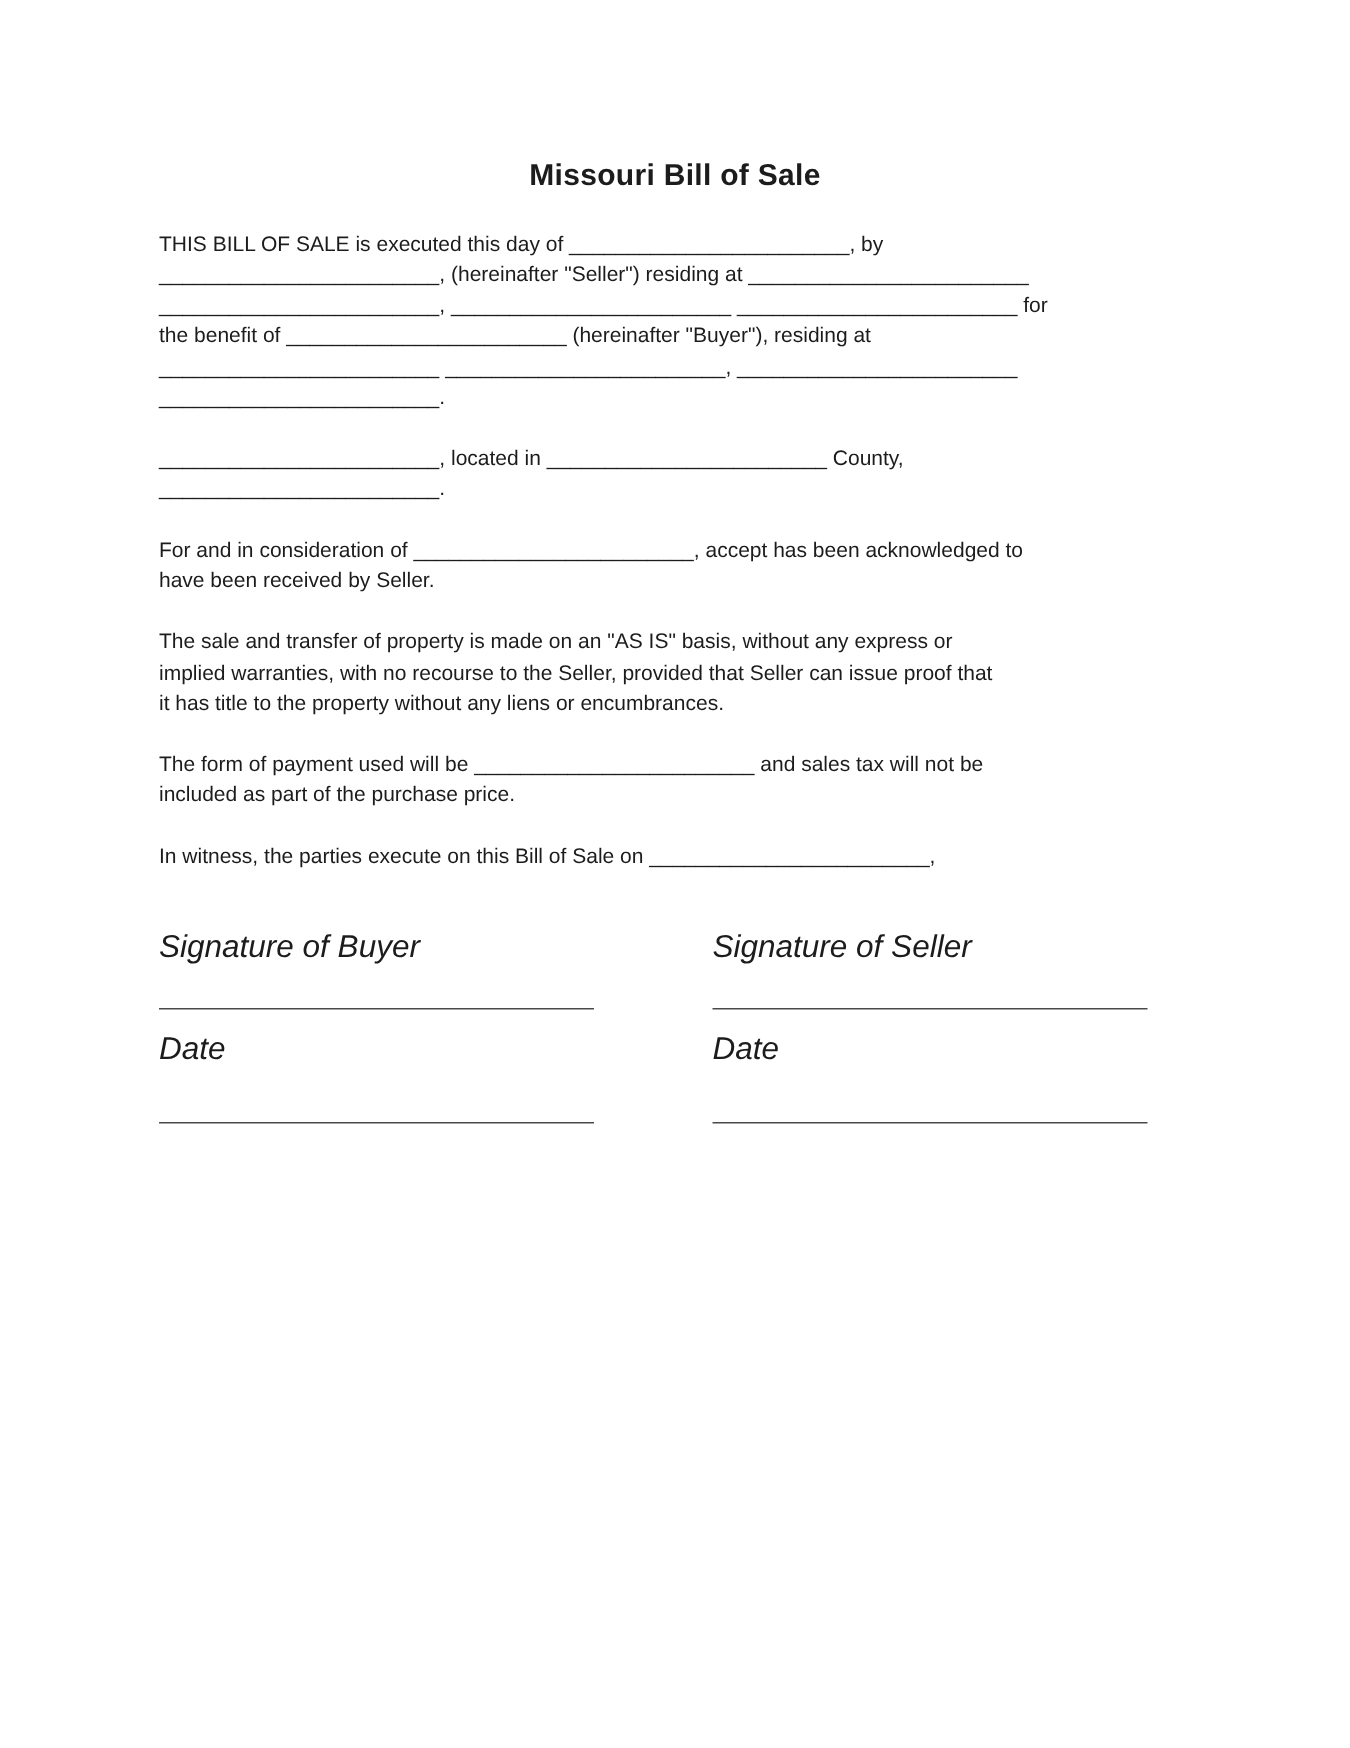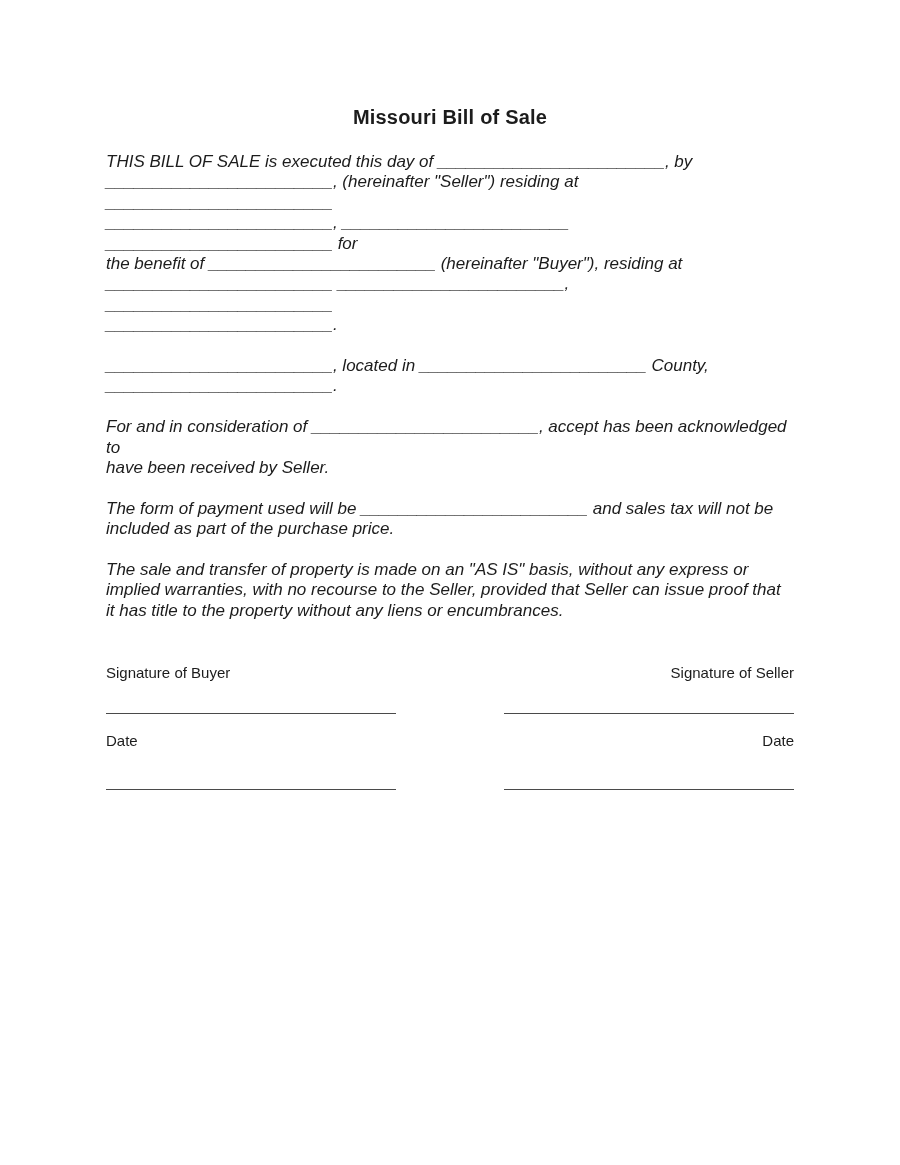--- a/index.html
+++ b/index.html
@@ -23,41 +23,40 @@
     text-align: center;
     font-size: 20px;
     line-height: 26px;
     font-weight: bold;
     letter-spacing: 0.2px;
   }
   .doc-body {
     margin: 12px auto;
     width: 690px;
     margin-left: 106px;
-    font-size: 17px;
+    font-size: 14px;
     line-height: 20.4px;
-    font-style: italic;
   }
   .doc-body p.para {
     margin: 0 0 20.4px 0;
     white-space: pre-line;
   }
   .signatures {
     display: flex;
     margin-left: 106px;
     margin-top: 42px;
-    font-size: 15px;
+    font-size: 21px;
     line-height: 20.4px;
+    font-style: italic;
   }
   .sig-col {
     width: 290px;
   }
   .sig-col + .sig-col {
-    margin-left: 108px;
-    text-align: right;
+    margin-left: 79px;
   }
   .sig-line {
     width: 290px;
     height: 0;
     border-bottom: 1.5px solid #4a4a4a;
   }
   .sig-line.first {
     margin-top: 29px;
   }
   .sig-line.second {
@@ -78,25 +77,26 @@
     <p class="para">THIS BILL OF SALE is executed this day of ________________________, by
 ________________________, (hereinafter "Seller") residing at ________________________
 ________________________, ________________________ ________________________ for
 the benefit of ________________________ (hereinafter "Buyer"), residing at
 ________________________ ________________________, ________________________
 ________________________.</p>
     <p class="para">________________________, located in ________________________ County,
 ________________________.</p>
     <p class="para">For and in consideration of ________________________, accept has been acknowledged to
 have been received by Seller.</p>
-    <p class="para">The form of payment used will be ________________________ and sales tax will not be
-included as part of the purchase price.</p>
     <p class="para">The sale and transfer of property is made on an "AS IS" basis, without any express or
 implied warranties, with no recourse to the Seller, provided that Seller can issue proof that
 it has title to the property without any liens or encumbrances.</p>
+    <p class="para">The form of payment used will be ________________________ and sales tax will not be
+included as part of the purchase price.</p>
+    <p class="para">In witness, the parties execute on this Bill of Sale on ________________________,</p>
   </div>
 
   <div class="signatures">
 
     <div class="sig-col">
       <div class="sig-label">Signature of Buyer</div>
       <div class="sig-line first"></div>
       <div class="sig-label date">Date</div>
       <div class="sig-line second"></div>
     </div>

